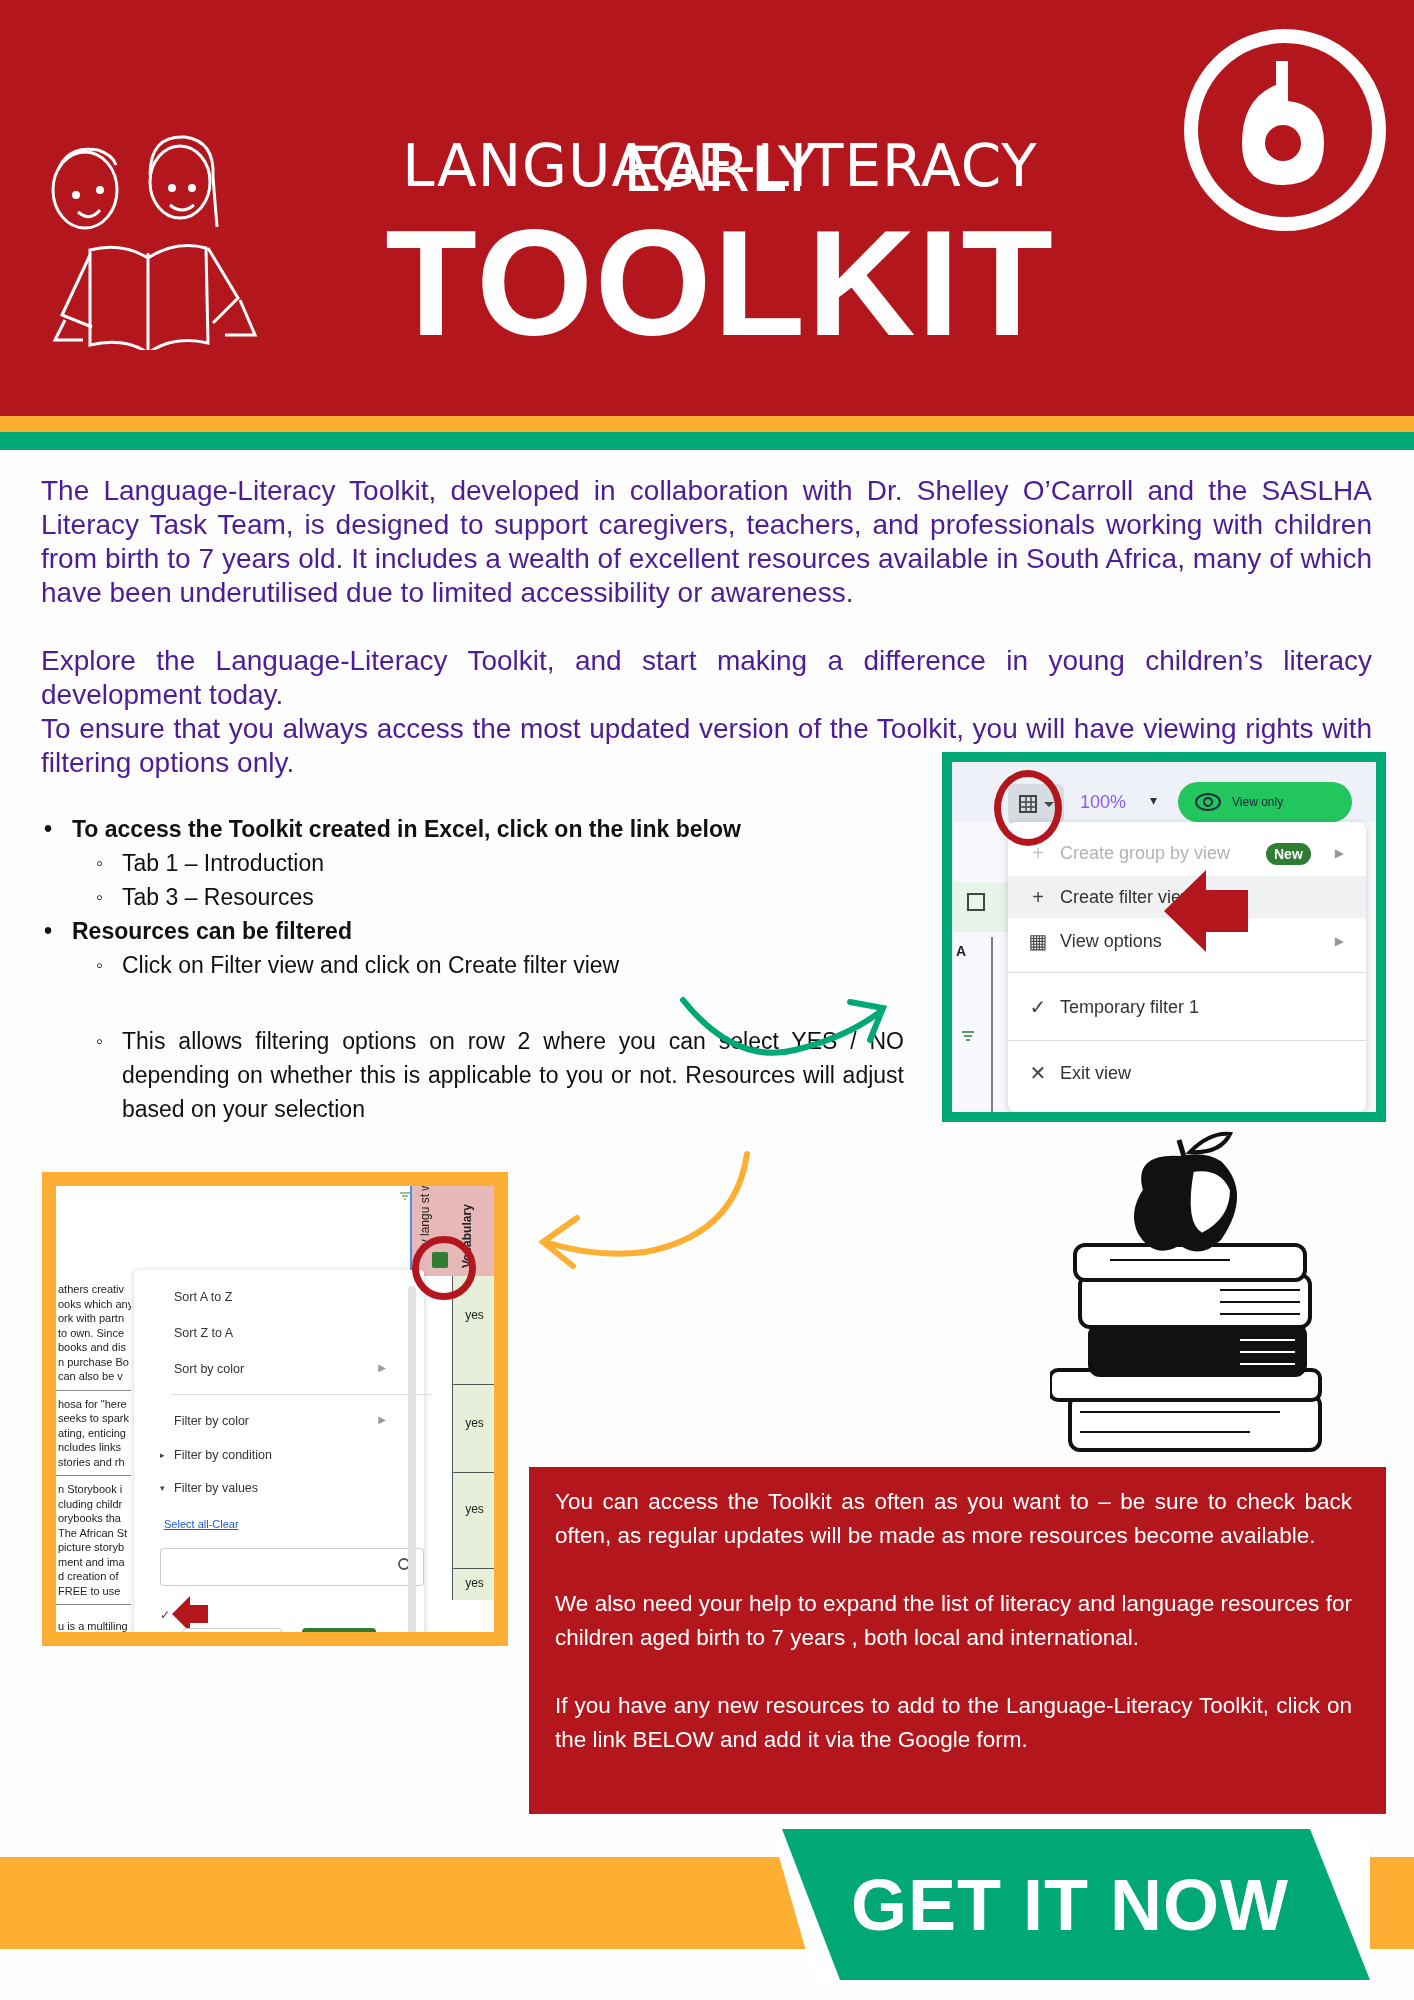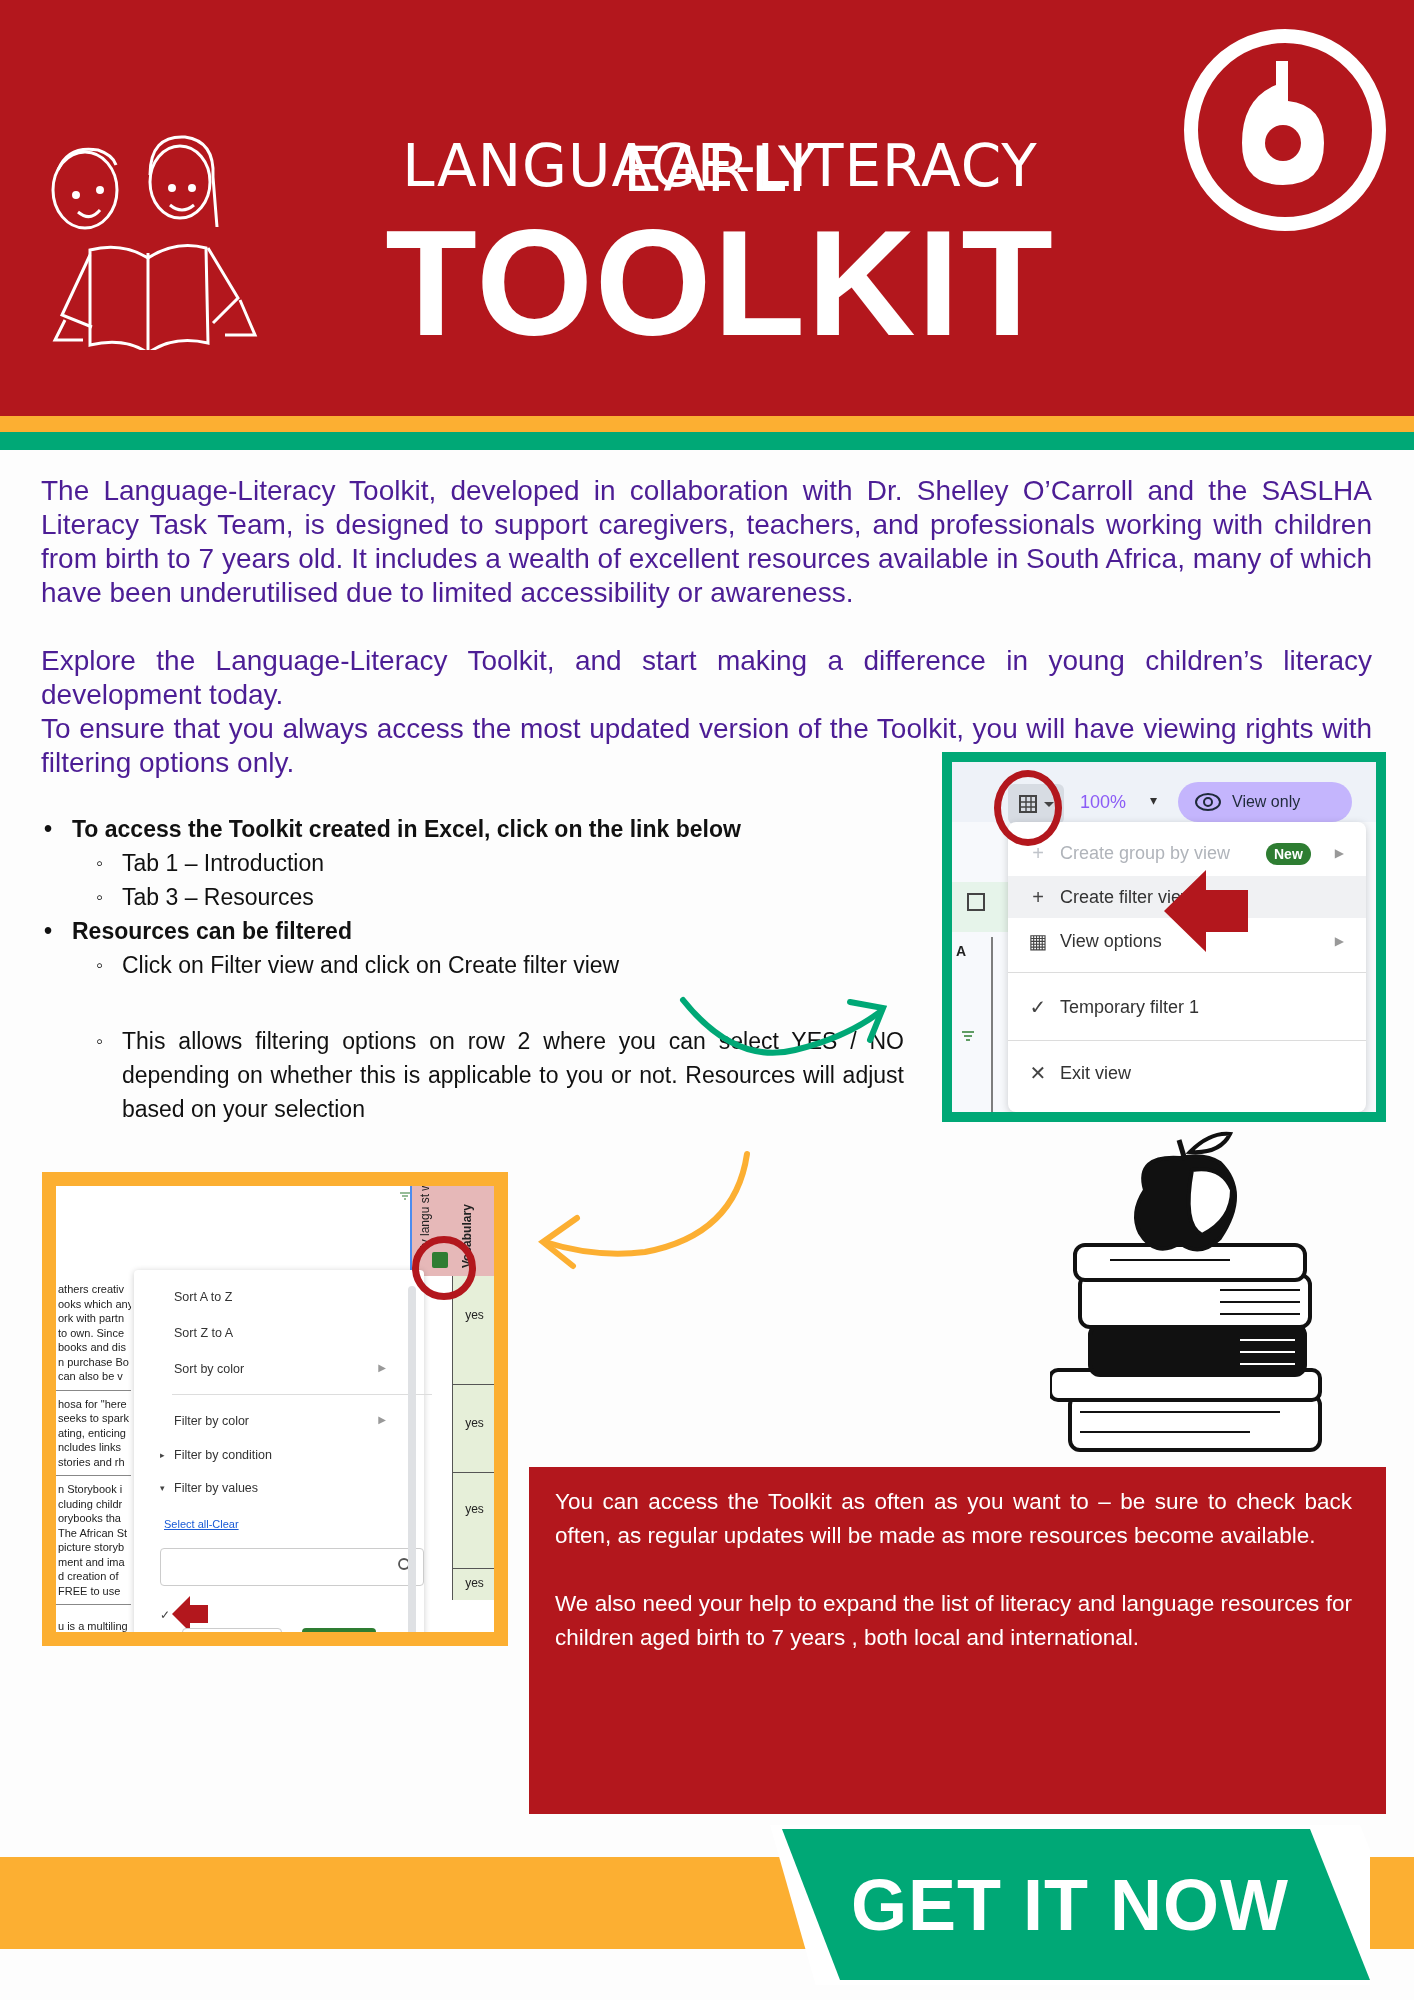--- a/index.html
+++ b/index.html
@@ -29,21 +29,21 @@
   .li-sub { position: relative; padding-left: 78px; }
   .li-sub::before { content: "◦"; position: absolute; left: 52px; top: 0; font-size: 20px; }
   .gap { height: 42px; }
 
   
   .shot1 { position: absolute; left: 942px; top: 752px; width: 444px; height: 370px; border: 10px solid #00a876; background: #f7f9fc; overflow: hidden; }
   .s1-toolbar { position: absolute; left: 0; top: 0; width: 100%; height: 60px; background: #eef2f8; }
   .s1-filterbtn { position: absolute; left: 56px; top: 22px; width: 56px; height: 40px; background: #d7dce3; border-radius: 6px; }
   .s1-zoom { position: absolute; left: 128px; top: 30px; font-size: 18px; color: #8b5cf6; }
   .s1-zoom-caret { position: absolute; left: 198px; top: 30px; font-size: 14px; color: #333; }
-  .s1-viewonly { position: absolute; left: 226px; top: 20px; width: 174px; height: 40px; background: #c4b5fd; border-radius: 20px; font-size: 16px; color: #1f2a3a; line-height: 40px; padding-left: 54px; }
+  .s1-viewonly { position: absolute; left: 226px; top: 20px; width: 174px; height: 40px; background: #22c55e; border-radius: 20px; font-size: 12px; color: #1f2a3a; line-height: 40px; padding-left: 54px; }
   .s1-eye { position: absolute; left: 16px; top: 9px; width: 28px; height: 22px; }
   .s1-grid { position: absolute; left: 0; top: 120px; width: 60px; height: 250px; }
   .s1-menu { position: absolute; left: 56px; top: 60px; width: 358px; height: 290px; background: #fff; border-radius: 8px; box-shadow: 0 2px 8px rgba(0,0,0,0.18); }
   .s1-item { position: absolute; left: 0; width: 100%; height: 42px; font-size: 18px; line-height: 42px; color: #333; padding-left: 52px; }
   .s1-item .ic { position: absolute; left: 18px; top: 0; width: 24px; text-align: center; font-size: 20px; color: #444; }
   .s1-item.disabled { color: #b0b4ba; }
   .s1-item.disabled .ic { color: #c0c4ca; }
   .s1-item.hover { background: #f0f1f3; }
   .s1-new { position: absolute; left: 258px; top: 11px; height: 22px; padding: 0 8px; background: #2e7d32; color: #fff; font-size: 14px; font-weight: bold; line-height: 22px; border-radius: 11px; }
   .s1-arrow-r { position: absolute; right: 22px; top: 0; font-size: 12px; color: #999; }
@@ -327,20 +327,21 @@
   <path d="M60 130 h120" fill="none" stroke-width="2"></path>
   <path d="M95 60 q-10 -35 35 -32 q25 -5 40 5 q30 30 0 75 q-20 20 -40 5 q-25 15 -40 -10 q-10 -20 5 -43z" fill="#111"></path>
   <path d="M135 30 l-6 -20" fill="none" stroke-width="5"></path>
   <path d="M140 22 q20 -20 40 -18 q-10 20 -40 18z" fill="#fff"></path>
   <path d="M142 40 q30 -5 40 20 q0 30 -30 45 q-20 -10 -10 -65z" fill="#fff"></path>
 </svg>
 
 <div class="redbox">
   <p>You can access the Toolkit as often as you want to – be sure to check back often, as regular updates will be made as more resources become available.</p>
   <p>We also need your help to expand the list of literacy and language resources for children aged birth to 7 years , both local and international.</p>
+  <p>If you have any new resources to add to the Language-Literacy Toolkit, click on the link BELOW and add it via the Google form.</p>
 </div>
 
 <div class="foot-orange-l"></div>
 <div class="foot-orange-r"></div>
 <svg class="cta-wrap" viewBox="0 0 600 160">
   <polygon points="0,0 590,0 660,175 50,175" fill="#fff"></polygon>
   <polygon points="12,4 540,4 600,155 70,155" fill="#00a876"></polygon>
 </svg>
 <div class="cta-text">GET IT NOW</div>
 

